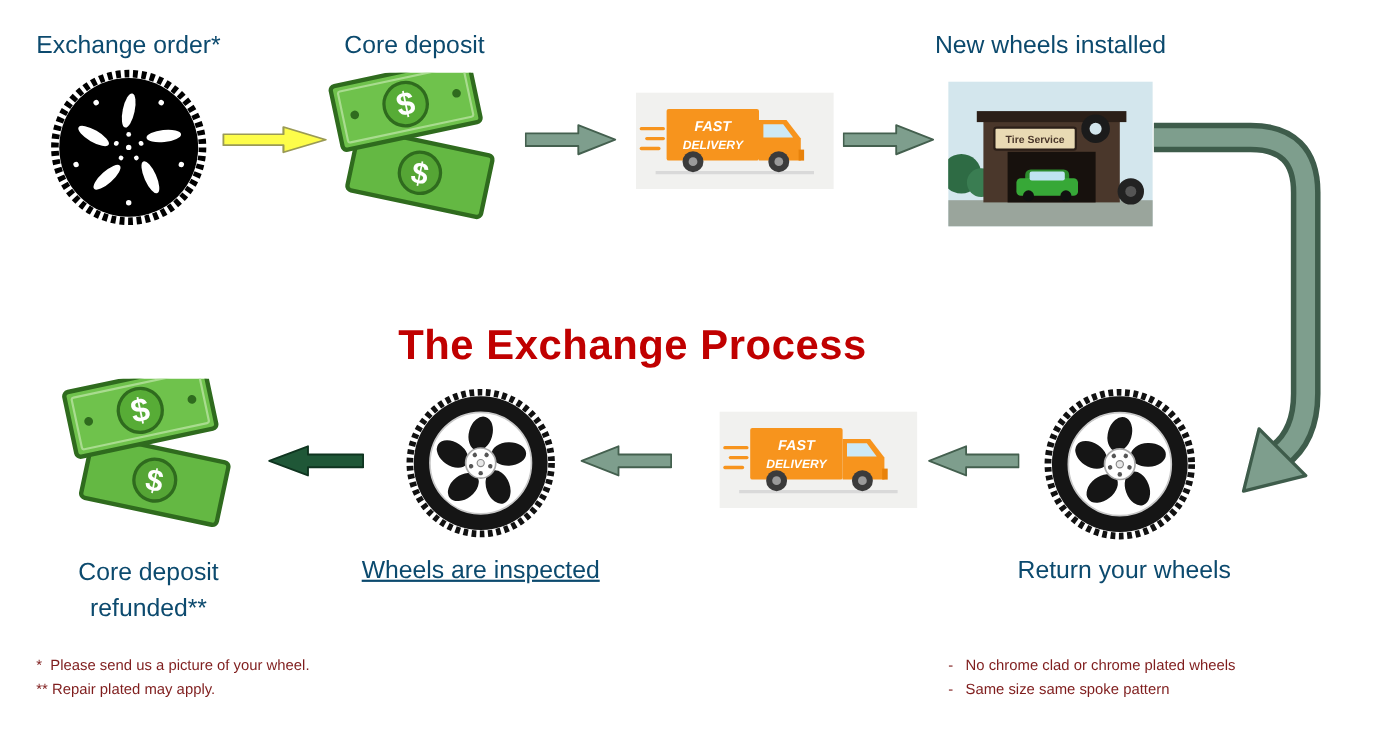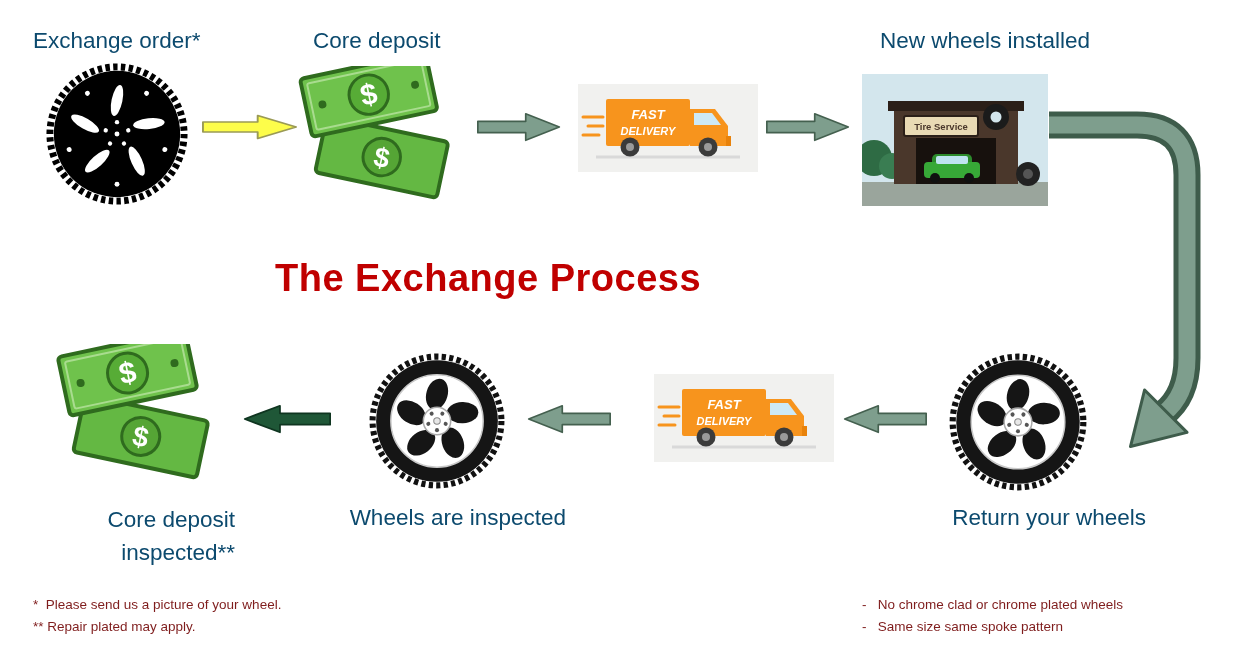--- a/index.html
+++ b/index.html
@@ -2,23 +2,23 @@
 <html><head>
 <meta charset="utf-8">
 <style>
   html,body { margin:0; padding:0; }
   body {
     width:1250px; height:666px; background:#ffffff; position:relative;
     font-family:"Liberation Sans", sans-serif; color:#151515; overflow:hidden;
   }
   .abs { position:absolute; }
   .step-label { font-size:22.5px; color:#0c4a6e; white-space:nowrap; }
-  .centered { text-align:right; white-space:normal; }
+  .centered { text-align:center; white-space:normal; }
   .title {
-    font-size:38px; font-weight:700; color:#C00000; letter-spacing:0.5px;
+    font-size:38px; font-weight:700; color:#C00000; text-align:center; letter-spacing:0.5px;margin-top:36px;
   }
   .footnote { font-size:13.5px; line-height:1.65; color:#7f1d1d; white-space:pre; }
   .two-line { line-height:1.45; }
   svg.flip { transform:scaleX(-1); }
   svg { display:block; }
 </style>
 </head>
 <body>
 
 <svg width="0" height="0" style="position:absolute" aria-hidden="true">
@@ -250,24 +250,24 @@
   <svg class="abs flip" style="left:843px; top:404px; width:84px; height:30px; --arrow-fill:#7E9E8D; --arrow-stroke:#44604F;">
       <use href="#sym-arrow"></use>
     </svg>
 
   <svg class="abs" style="left:946px; top:350px; width:144px; height:144px;" viewBox="0 0 140 140">
       <use href="#sym-wheel-white"></use>
     </svg>
 
   <div class="abs step-label centered two-line" style="left:35px; top:504px; width:200px;">
     <div>Core deposit</div>
-    <div>inspected**</div>
+    <div>refunded**</div>
   </div>
 
-  <div class="abs step-label centered" style="left:308px; top:505px; width:258px;">Wheels are inspected</div>
+  <div class="abs step-label centered" style="left:308px; top:505px; width:258px;text-decoration:underline;">Wheels are inspected</div>
 
   <div class="abs step-label centered" style="left:898px; top:505px; width:248px;">Return your wheels</div>
 
   <div class="abs" style="left:33px; top:594px;">
     <div class="footnote">*  Please send us a picture of your wheel.</div>
     <div class="footnote">** Repair plated may apply.</div>
   </div>
 
   <div class="abs" style="left:862px; top:594px;">
     <div class="footnote">-   No chrome clad or chrome plated wheels</div>

